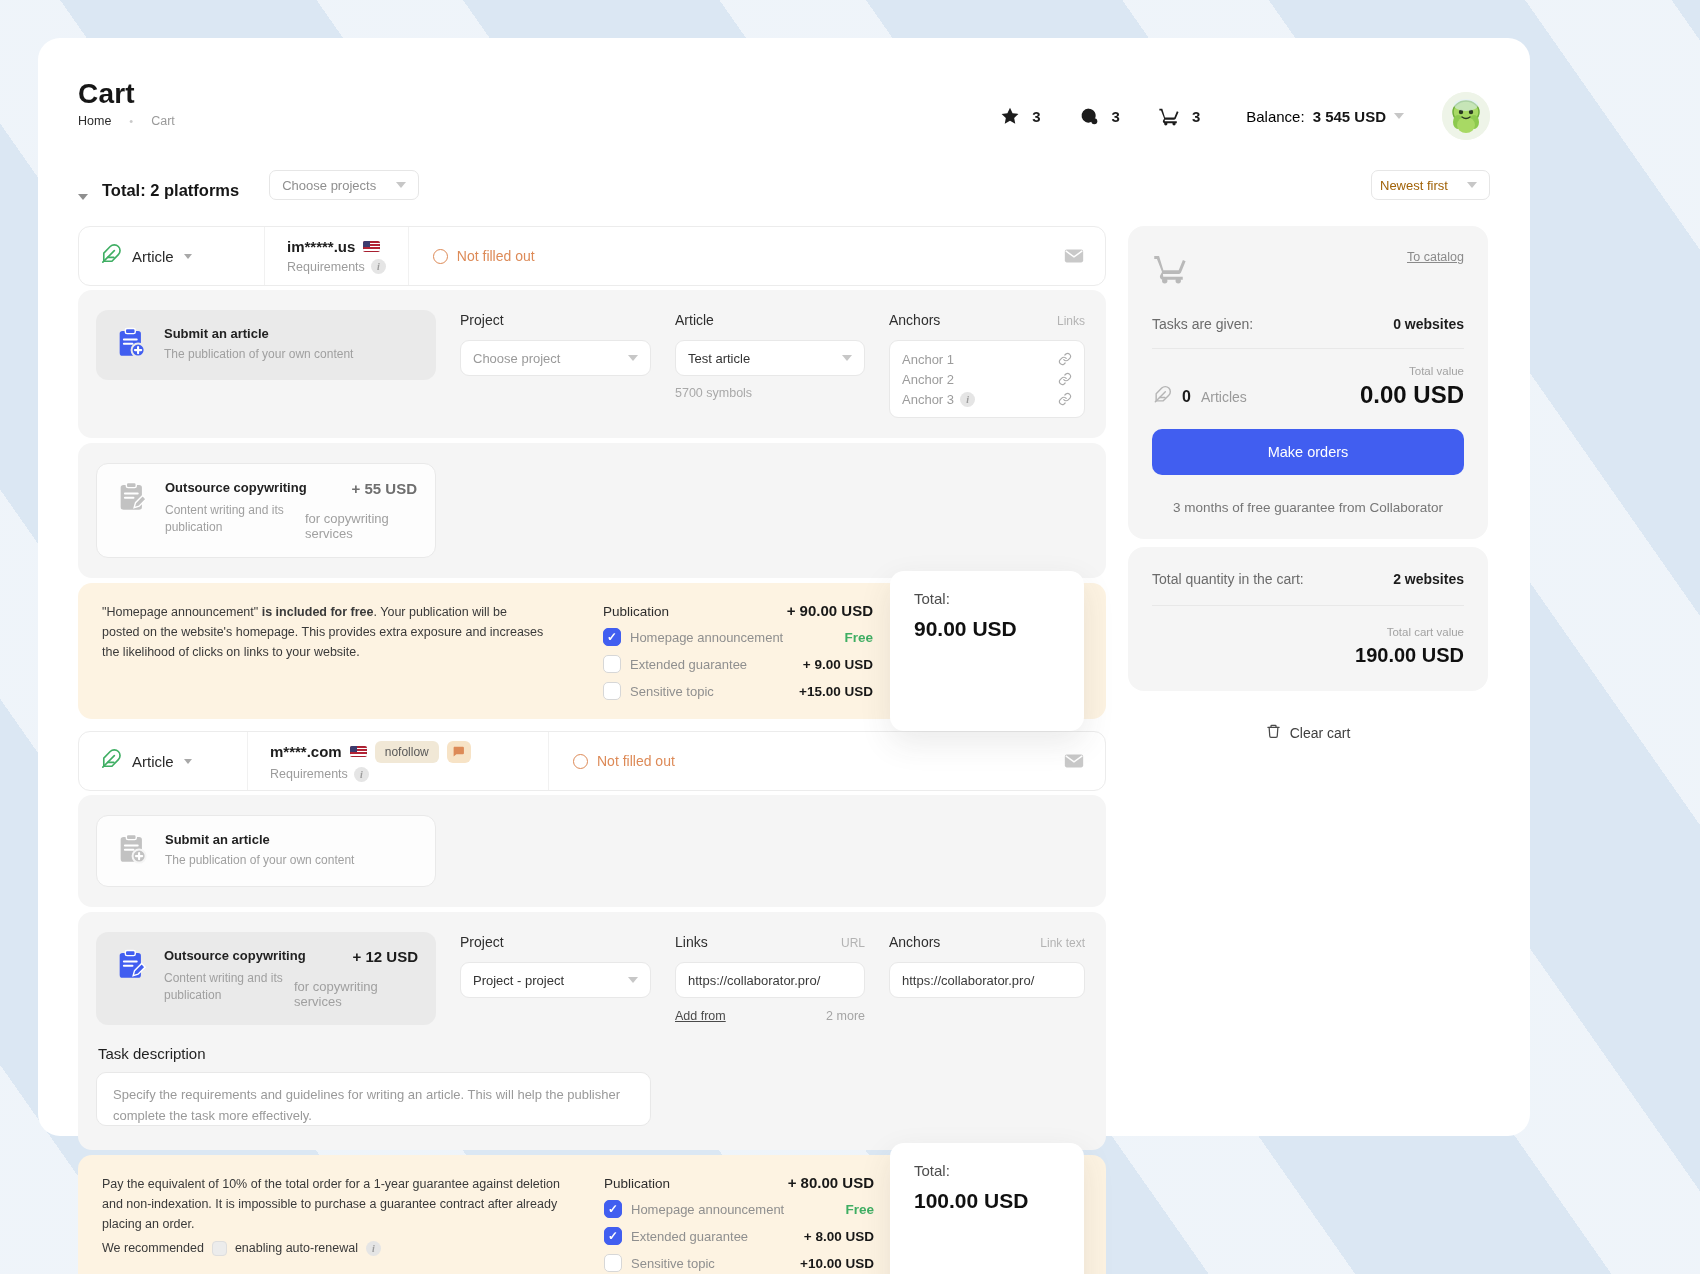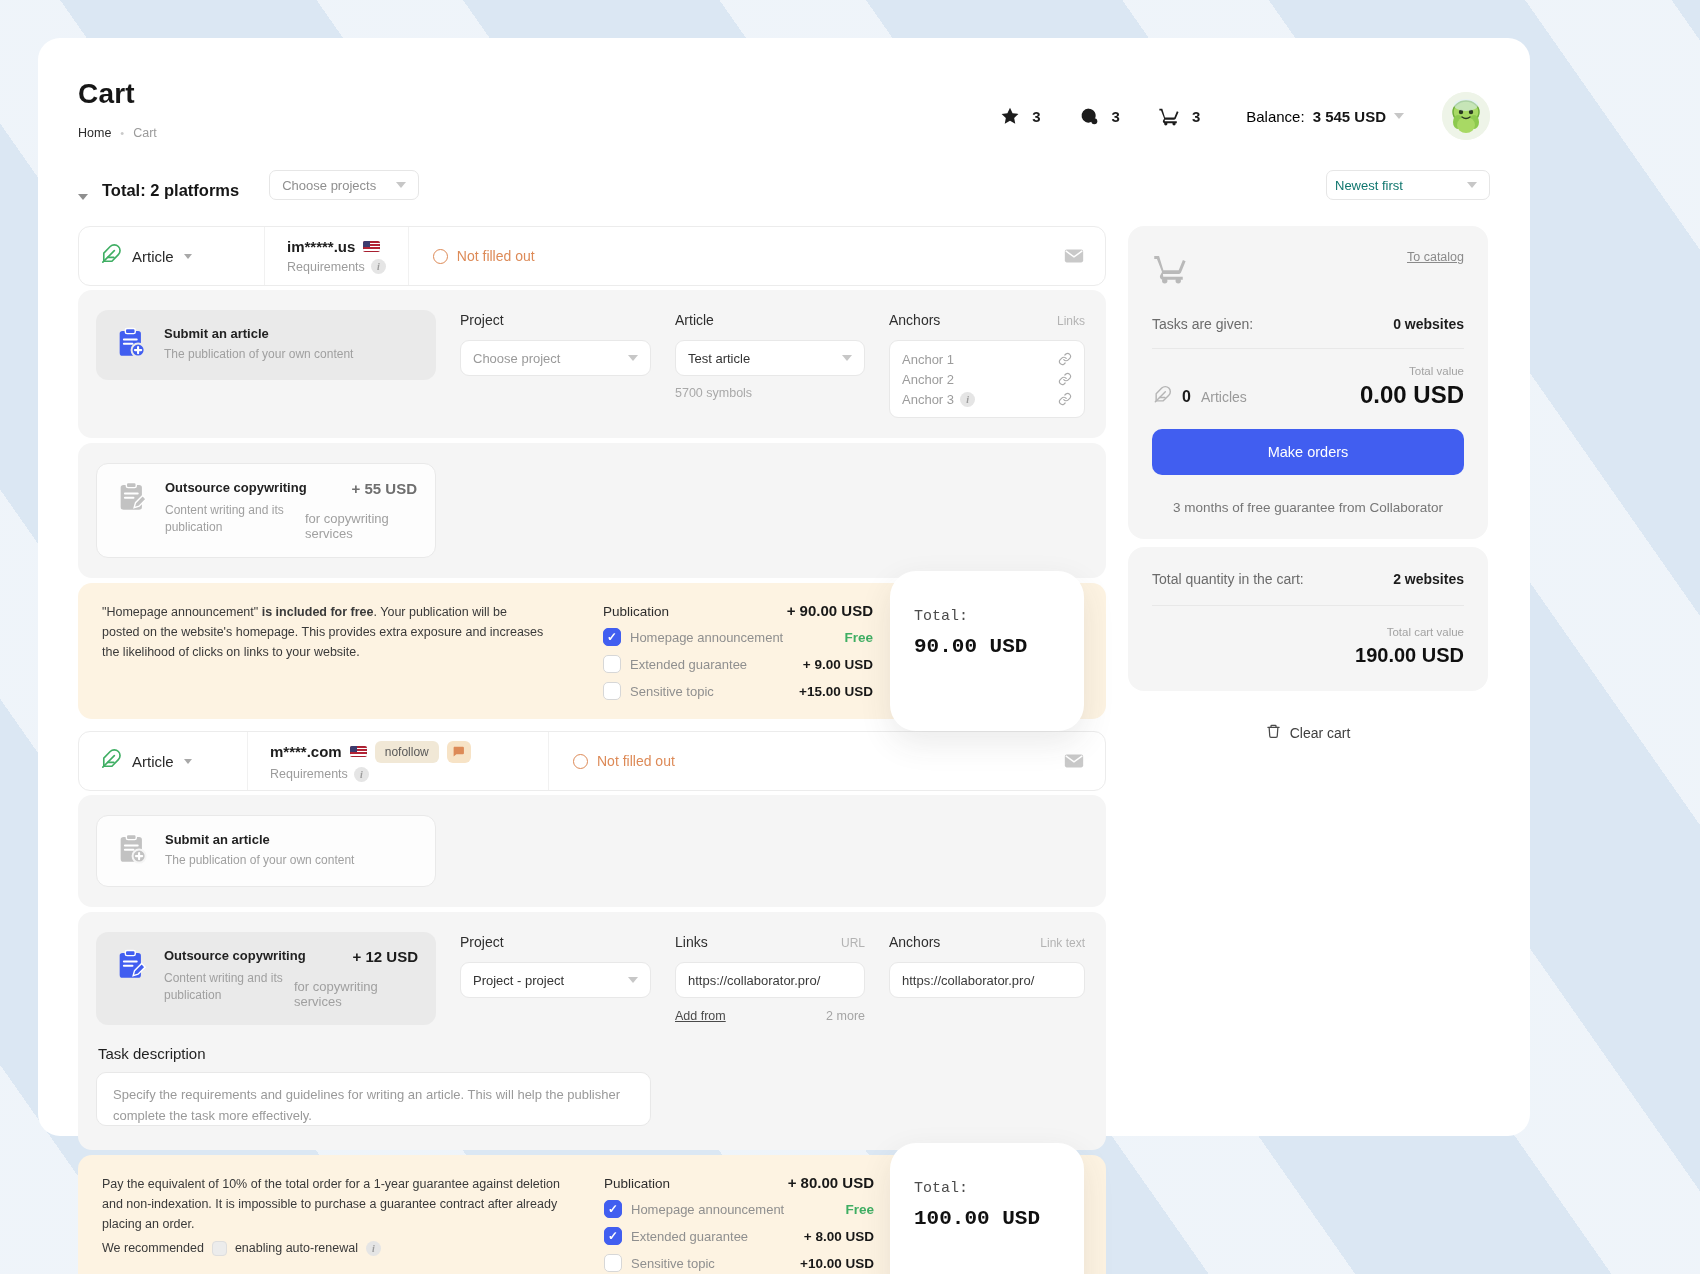--- a/index.html
+++ b/index.html
@@ -9,42 +9,42 @@
     background-color:#dbe7f3;
     background-image:repeating-linear-gradient(55deg, rgba(255,255,255,.55) 0 120px, rgba(255,255,255,0) 120px 330px);
   }
   .container{
     position:absolute; left:38px; top:38px; width:1492px; height:1098px;
     background:#fff; border-radius:22px; padding:40px;
   }
   
   .top{ display:flex; align-items:flex-start; }
   .page-title{ font-size:28px; font-weight:700; color:#161616; letter-spacing:.2px; }
-  .breadcrumb{ margin-top:16px; font-size:12.5px; display:flex; align-items:center; gap:9px; }
+  .breadcrumb{ margin-top:4px; font-size:12.5px; display:flex; align-items:center; gap:18px; }
   .bc-home{ color:#2c2c2c; cursor:pointer; }
   .bc-dot{ color:#c9c9c9; font-size:11px; }
   .bc-cur{ color:#9a9a9a; }
   .top-right{ margin-left:auto; display:flex; align-items:center; gap:38px; padding-top:14px; }
   .stat{ display:flex; align-items:center; gap:12px; cursor:pointer; }
   .stat .cnt{ font-size:15px; font-weight:600; color:#1c1c1c; }
   .stat svg{ display:block; }
   .balance{ display:flex; align-items:center; gap:8px; cursor:pointer; margin-left:8px; }
   .balance .bl{ font-size:15px; color:#000000; }
   .balance .bv{ font-size:15px; font-weight:700; color:#161616; }
   .caret{ width:0;height:0;border-left:5px solid transparent;border-right:5px solid transparent;border-top:6px solid #c7c7c7; }
   .avatar{ width:48px;height:48px;border-radius:50%;background:#edf4e6;overflow:hidden;cursor:pointer; flex:0 0 auto;}
   
   .toolbar{ margin-top:30px; display:flex; align-items:flex-end; }
   .collapse-caret{ border-top-color:#8f8f8f; margin-right:14px; cursor:pointer;}
   .tb-title{ font-size:16.5px; font-weight:700; color:#161616; margin-right:30px; }
   .select{ display:flex; align-items:center; justify-content:space-between; gap:10px;
     border:1px solid #e6e6e6; border-radius:7px; background:#fff; height:30px; padding:0 12px;
     font-size:13px; color:#8f8f8f; cursor:pointer; }
   .select.sm{ width:150px; }
-  .sort{ margin-left:auto; width:164px; color:#0f766e;padding-left:8px; }
+  .sort{ margin-left:auto; width:119px; color:#a16207;padding-left:8px; }
   
   .content{ display:flex; gap:22px; margin-top:26px; }
   .main-col{ width:1028px; }
   .sidebar{ width:360px; }
   
   .pcard{ display:flex; align-items:center; height:60px; background:#fff; border:1px solid #ececec;
     border-radius:12px; padding:0 20px; margin-bottom:4px; }
   .pc-type{ display:flex; align-items:center; gap:10px; width:165px; cursor:pointer; }
   .pc-type .tlabel{ font-size:15px; color:#2a2a2a; }
   .pc-type .caret{ border-top-width:5px; border-left-width:4px; border-right-width:4px; border-top-color:#a8a8a8;}
@@ -106,21 +106,21 @@
   .pub-head .pp{ font-size:15px; font-weight:700; color:#181818; }
   .opt{ display:flex; align-items:center; gap:9px; margin-top:9px; }
   .opt .ol{ font-size:13px; color:#8f8f8f; flex:1; }
   .opt .op{ font-size:13.5px; font-weight:700; color:#181818; }
   .opt .op.free{ color:#3fae63; }
   .checkbox{ width:18px;height:18px;border:1.5px solid #d7d7d7;border-radius:5px;background:#fff;cursor:pointer;
     display:flex;align-items:center;justify-content:center; flex:0 0 auto;}
   .checkbox.checked{ background:#415ef0; border-color:#415ef0; }
   .checkbox.checked::after{ content:"\2713"; color:#fff; font-size:12px; font-weight:700; }
   .total-float{ position:absolute; top:-12px; right:22px; bottom:-12px; width:194px; background:#fff;
-    border-radius:26px; box-shadow:0 12px 32px rgba(60,60,60,.10); padding:37px 24px; z-index:3;font-family:Liberation Mono, monospace; }
+    border-radius:14px; box-shadow:0 12px 32px rgba(60,60,60,.10); padding:19px 24px; z-index:3; }
   .tf-label{ font-size:15px; color:#4c4c4c; }
   .tf-value{ font-size:21px; font-weight:700; color:#101010; margin-top:10px; }
   
   .scard{ background:#f5f5f5; border-radius:16px; padding:24px; }
   .scard + .scard{ margin-top:8px; }
   .sc-top{ display:flex; align-items:flex-start; }
   .to-catalog{ margin-left:auto; font-size:12.5px; color:#8a8a8a; text-decoration:underline; cursor:pointer; }
   .kv{ display:flex; justify-content:space-between; align-items:baseline; }
   .kv .k{ font-size:14px; color:#6b6b6b; }
   .kv .v{ font-size:14px; font-weight:700; color:#1c1c1c; }

